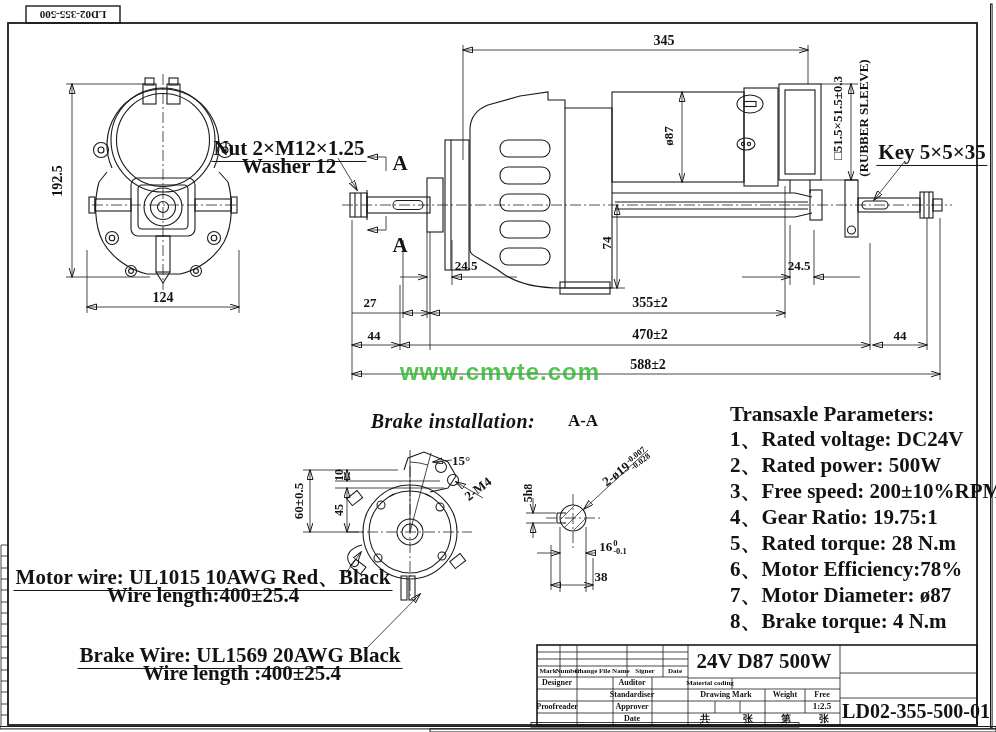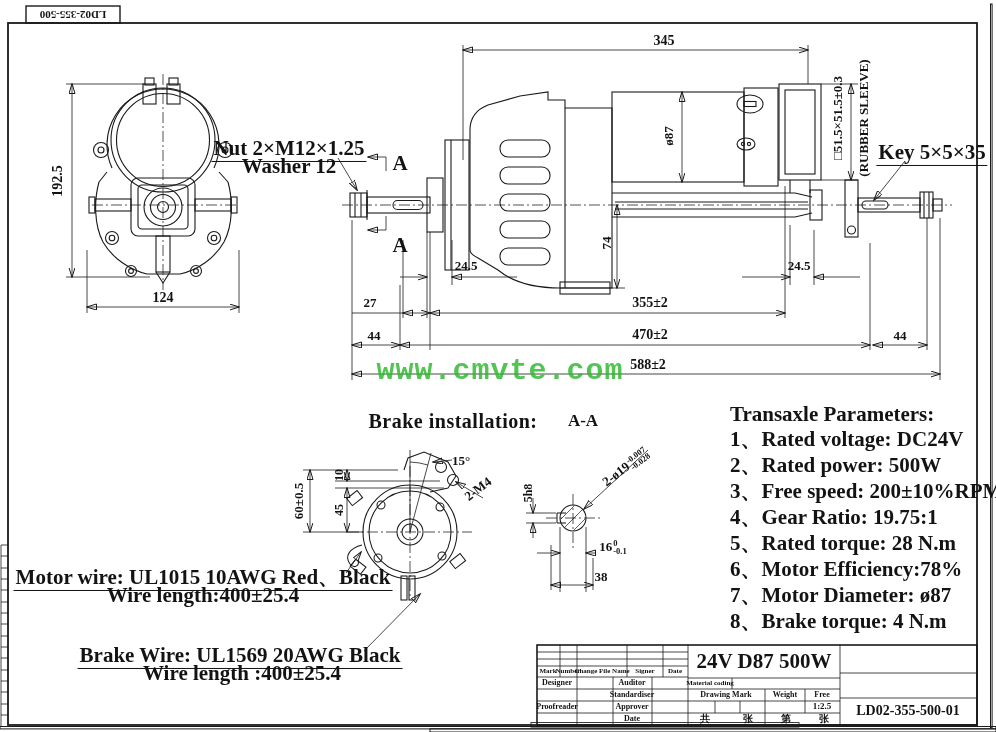--- a/index.html
+++ b/index.html
@@ -14,28 +14,28 @@
      white-space:nowrap;transform:translate(-50%,-50%);line-height:1.05;}
   .f7{font-size:7px;}
   .f8{font-size:8px;}
   .f9{font-size:9px;}
   .f10{font-size:10px;}
   .f11{font-size:11px;}
   .f12{font-size:12px;}
   .f13{font-size:13px;}
   .f14{font-size:14px;}
   .f15{font-size:21px;text-align:center;}
-  .f16{font-size:14px;}
+  .f16{font-size:20px;margin-left:8px;}
   .f17{font-size:17px;}
-  .f20{font-size:20px;letter-spacing:.5px;}
+  .f20{font-size:20px;letter-spacing:.5px;font-style:italic;}
   .r90{transform:translate(-50%,-50%) rotate(-90deg);}
   .r180{transform:translate(-50%,-50%) rotate(180deg);}
   .ul{border-bottom:1.6px solid #131313;padding:0 2px 1px 2px;}
   .la{transform:none;}
-  #watermark{font-family:Liberation Mono, monospace;font-weight:bold;font-size:30px;
+  #watermark{font-family:Liberation Sans, sans-serif;font-weight:bold;font-size:24px;
      opacity:.82;letter-spacing:1px;}
   .tol{display:inline-flex;flex-direction:column;font-size:8.5px;line-height:8px;
        vertical-align:middle;margin-left:1px;text-align:left;}
   .cmp{display:inline-flex;align-items:center;}
 </style>
 </head>
 <body>
 
 <div id="sheet">
 

